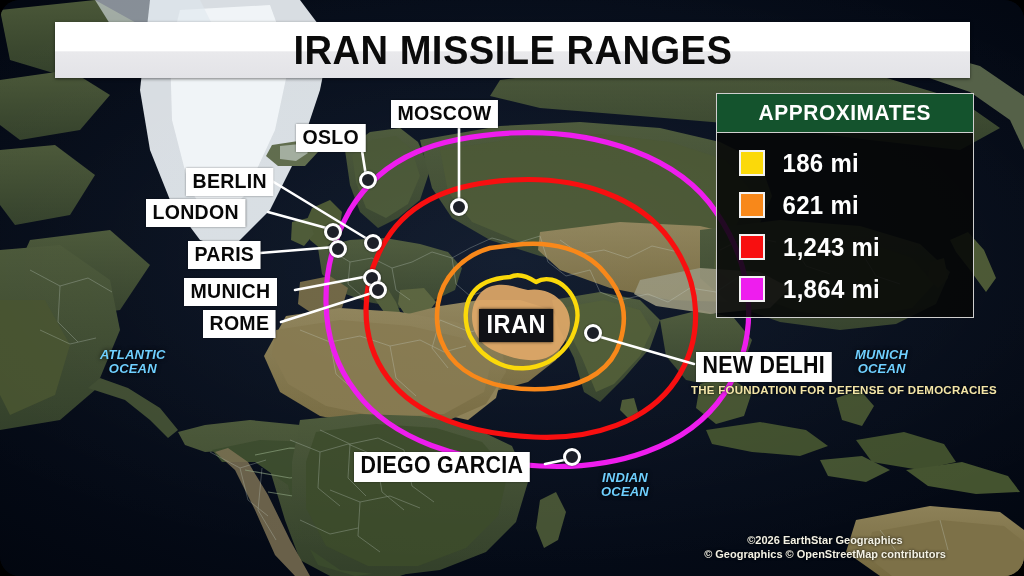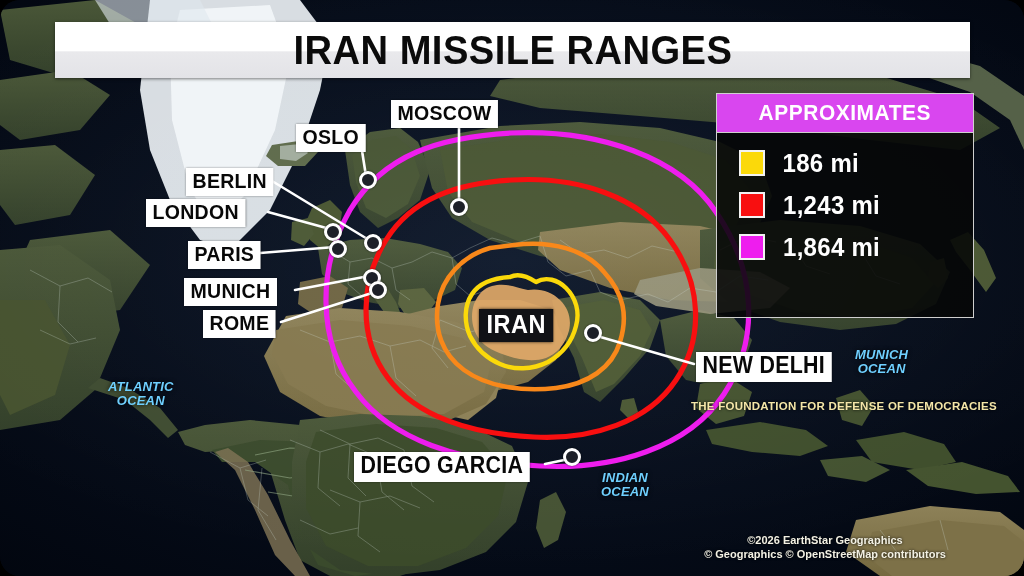--- a/index.html
+++ b/index.html
@@ -26,21 +26,21 @@
   #title-banner{position:absolute;left:55px;top:22px;width:915px;height:56px;
     background:linear-gradient(to bottom,#ffffff 0%,#ffffff 52%,#e9e9ec 53%,#e3e3e7 100%);
     display:flex;align-items:center;justify-content:center;
     box-shadow:0 1px 3px rgba(0,0,0,.5);}
   #title-text{font-size:41px;font-weight:bold;color:#0b0b0b;
     letter-spacing:.5px;transform:scaleX(.93);white-space:nowrap;
     font-family:"Liberation Sans",sans-serif;}
 
   
   #legend{position:absolute;left:716px;top:93px;width:258px;height:225px;}
-  #legend-header{height:40px;background:#d946ef;border:1.5px solid #cfcfcf;
+  #legend-header{height:40px;background:#14532d;border:1.5px solid #cfcfcf;
     display:flex;align-items:center;justify-content:center;box-sizing:border-box;}
   #legend-header span{color:#fff;font-size:22px;font-weight:bold;letter-spacing:.6px;
     transform:scaleX(.95);}
   #legend-body{height:185px;background:rgba(6,7,7,0.88);
     border:1.5px solid #cfcfcf;border-top:none;box-sizing:border-box;
     padding:9px 0 0 22px;}
   .legend-row{display:flex;align-items:center;height:42px;}
   .swatch{width:26px;height:26px;border:2px solid #f2f2f2;box-sizing:border-box;
     margin-right:16px;flex:none;}
   .legend-label{color:#fff;font-size:25px;font-weight:bold;letter-spacing:.3px;
@@ -63,21 +63,21 @@
     font-size:13px;line-height:1.08;text-align:center;letter-spacing:.2px;
     text-shadow:0 0 4px rgba(0,0,0,.9);}
 
   
   #iran-label{position:absolute;left:479px;top:309px;background:#111216;
     color:#ffffff;font-size:25px;font-weight:bold;letter-spacing:.5px;
     padding:1px 8px 3px 8px;transform:scaleX(.94);transform-origin:left center;
     box-shadow:0 0 3px rgba(0,0,0,.8);}
 
   
-  #source-credit{position:absolute;left:691px;top:400px;color:#f4e6a8;
+  #source-credit{position:absolute;left:691px;top:384px;color:#f4e6a8;
     font-size:11.5px;font-weight:bold;letter-spacing:.25px;white-space:nowrap;
     text-shadow:0 0 3px rgba(0,0,0,.9);}
   #attribution{position:absolute;left:700px;top:497px;width:250px;
     color:#f3f1e4;font-size:11px;font-weight:bold;line-height:1.28;
     text-align:center;text-shadow:0 0 3px rgba(0,0,0,.95);margin-top:36px;}
 </style>
 </head>
 <body>
 
 <div id="stage">
@@ -314,20 +314,24 @@
   <div id="legend">
     <div id="legend-header">
       <span>APPROXIMATES</span>
     </div>
     <div id="legend-body">
       <div class="legend-row">
         <span class="swatch" style="background:#fbd90a"></span>
         <span class="legend-label">186 mi</span>
       </div>
       <div class="legend-row">
+        <span class="swatch" style="background:#f8881a"></span>
+        <span class="legend-label">621 mi</span>
+      </div>
+      <div class="legend-row">
         <span class="swatch" style="background:#f80f10"></span>
         <span class="legend-label">1,243 mi</span>
       </div>
       <div class="legend-row">
         <span class="swatch" style="background:#ee1dee"></span>
         <span class="legend-label">1,864 mi</span>
       </div>
     </div>
   </div>
 
@@ -346,21 +350,21 @@
   <div class="city-label" style="left:186px;top:168px;">BERLIN</div>
   <div class="city-label" style="left:146px;top:199px;">LONDON</div>
   <div class="city-label" style="left:188px;top:241px;">PARIS</div>
   <div class="city-label" style="left:184px;top:278px;">MUNICH</div>
   <div class="city-label" style="left:203px;top:310px;">ROME</div>
   <div class="city-label" style="left:696px;top:352px;font-size:23px;">NEW DELHI</div>
   <div class="city-label" style="left:354px;top:452px;font-size:23px;">DIEGO GARCIA</div>
 
   <div id="iran-label">IRAN</div>
 
-  <div class="ocean-name" style="left:108px;top:348px;margin-top:32px;">
+  <div class="ocean-name" style="left:100px;top:348px;">
     <div>ATLANTIC</div>
     <div>OCEAN</div>
   </div>
   <div class="ocean-name" style="left:855px;top:348px;">
     <div>MUNICH</div>
     <div>OCEAN</div>
   </div>
   <div class="ocean-name" style="left:601px;top:455px;margin-top:16px;">
     <div>INDIAN</div>
     <div>OCEAN</div>

